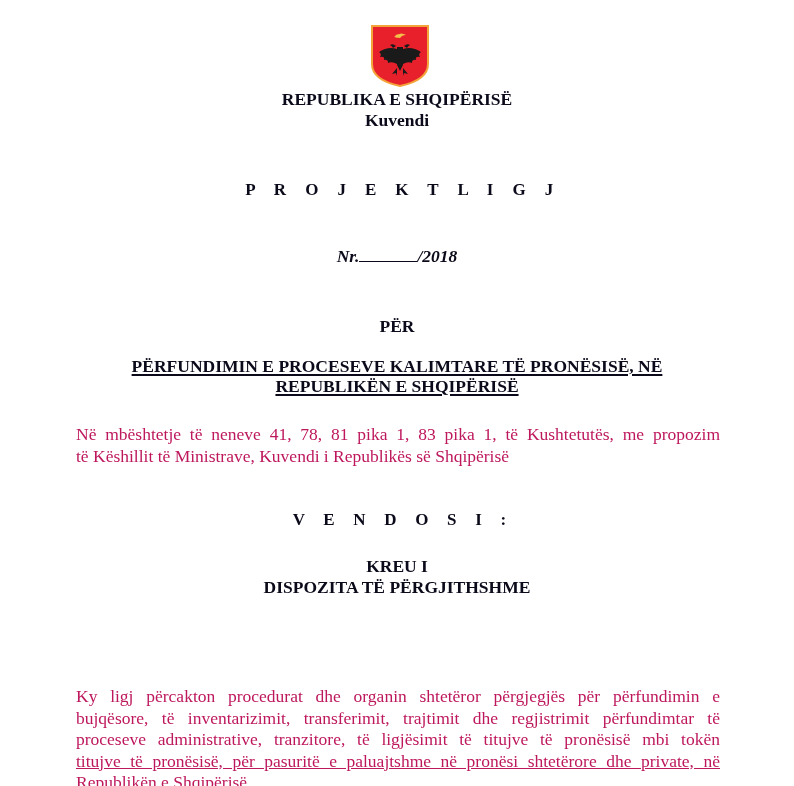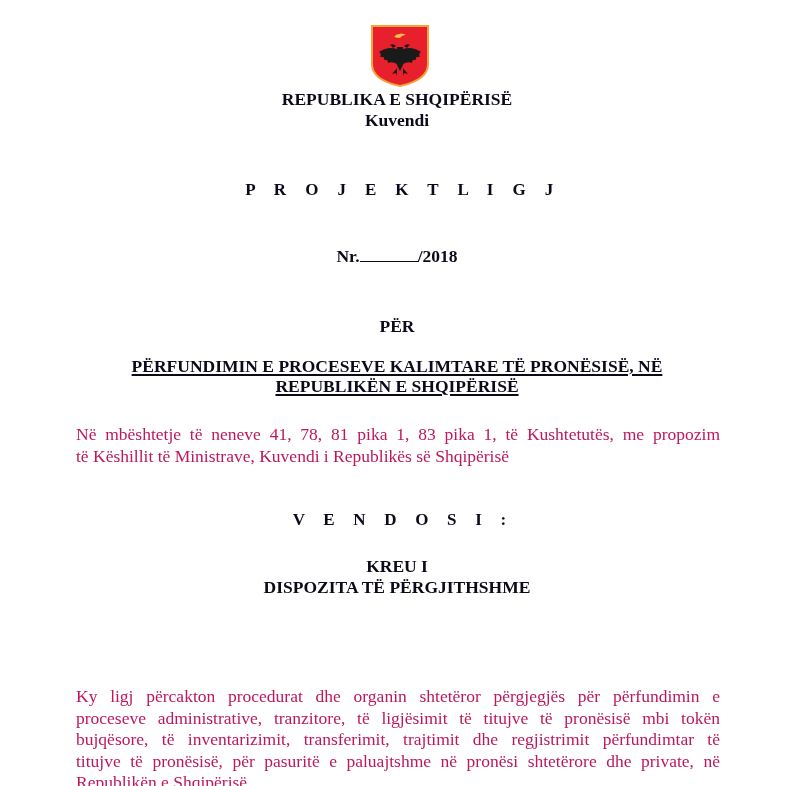--- a/index.html
+++ b/index.html
@@ -31,21 +31,21 @@
   .center {
     position: absolute;
     left: 0;
     width: 794px;
     text-align: center;
     font-weight: bold;
   }
   .h-republic { top: 89px; font-size: 17.5px; line-height: 20px; }
   .h-kuvendi  { top: 110px; font-size: 17.5px; line-height: 20px; }
   .h-projekt  { top: 180px; font-size: 17px; letter-spacing: 7.4px; line-height: 20px; padding-left: 6px; }
-  .h-nr       { top: 246px; font-size: 17.5px; line-height: 20px; }
+  .h-nr       { top: 246px; font-size: 17.5px; line-height: 20px; font-style: italic; }
   .h-nr .blank { display: inline-block; width: 58px; border-bottom: 1.5px solid #0a0a1a; height: 14px; vertical-align: baseline; }
   .h-per      { top: 316px; font-size: 17.5px; line-height: 20px; }
   .h-title    { top: 356px; font-size: 17.5px; line-height: 20px; }
   .h-title span { text-decoration: underline; text-decoration-thickness: 1.5px; text-underline-offset: 2px; text-align: center; }
   .h-vendosi  { top: 510px; font-size: 17px; letter-spacing: 7.2px; line-height: 20px; padding-left: 6px; }
   .h-kreu     { top: 556px; font-size: 17.5px; line-height: 21px; }
   .h-neni     { top: 623px; font-size: 17.5px; line-height: 21px; }
   .para {
     position: absolute;
     left: 76px;
@@ -106,19 +106,19 @@
   <div class="center h-vendosi">V E N D O S I :</div>
 
   <div class="center h-kreu">
     <div>KREU I</div>
     <div>DISPOZITA TË PËRGJITHSHME</div>
   </div>
 
 
   <div class="para para-object">
     <span class="line jl" style="white-space: normal; text-align: justify; text-align-last: justify;">Ky ligj përcakton procedurat dhe organin shtetëror përgjegjës për përfundimin e</span>
+    <span class="line jl" style="white-space: normal; text-align: justify; text-align-last: justify;">bujqësore, të inventarizimit, transferimit, trajtimit dhe regjistrimit përfundimtar të</span>
     <span class="line jl" style="white-space: normal; text-align: justify; text-align-last: justify;">proceseve administrative, tranzitore, të ligjësimit të titujve të pronësisë mbi tokën</span>
-    <span class="line jl" style="white-space: normal; text-align: justify; text-align-last: justify;">bujqësore, të inventarizimit, transferimit, trajtimit dhe regjistrimit përfundimtar të</span>
-    <span class="line jl" style="white-space: normal; text-align: justify; text-align-last: justify;">titujve të pronësisë, për pasuritë e paluajtshme në pronësi shtetërore dhe private, në</span>
+    <span class="line jl" style="white-space: normal; text-align: justify; text-align-last: justify; text-decoration: underline;">titujve të pronësisë, për pasuritë e paluajtshme në pronësi shtetërore dhe private, në</span>
     <span class="line">Republikën e Shqipërisë</span>
   </div>
 
 </div>
 
 </body></html>

